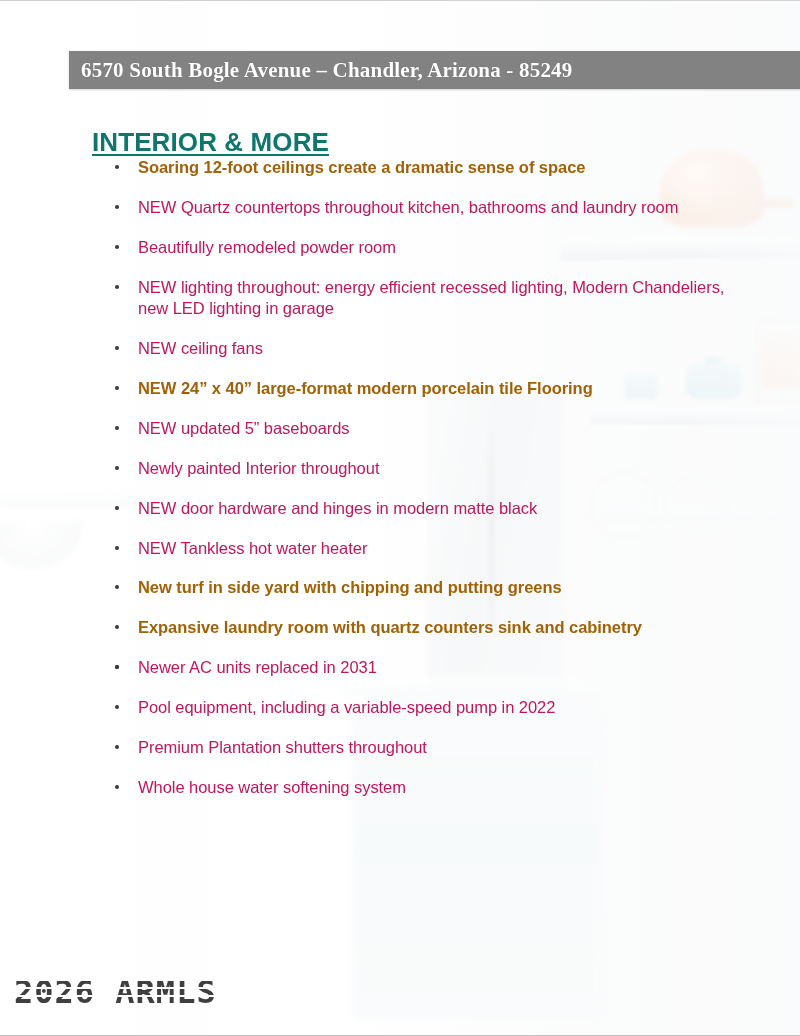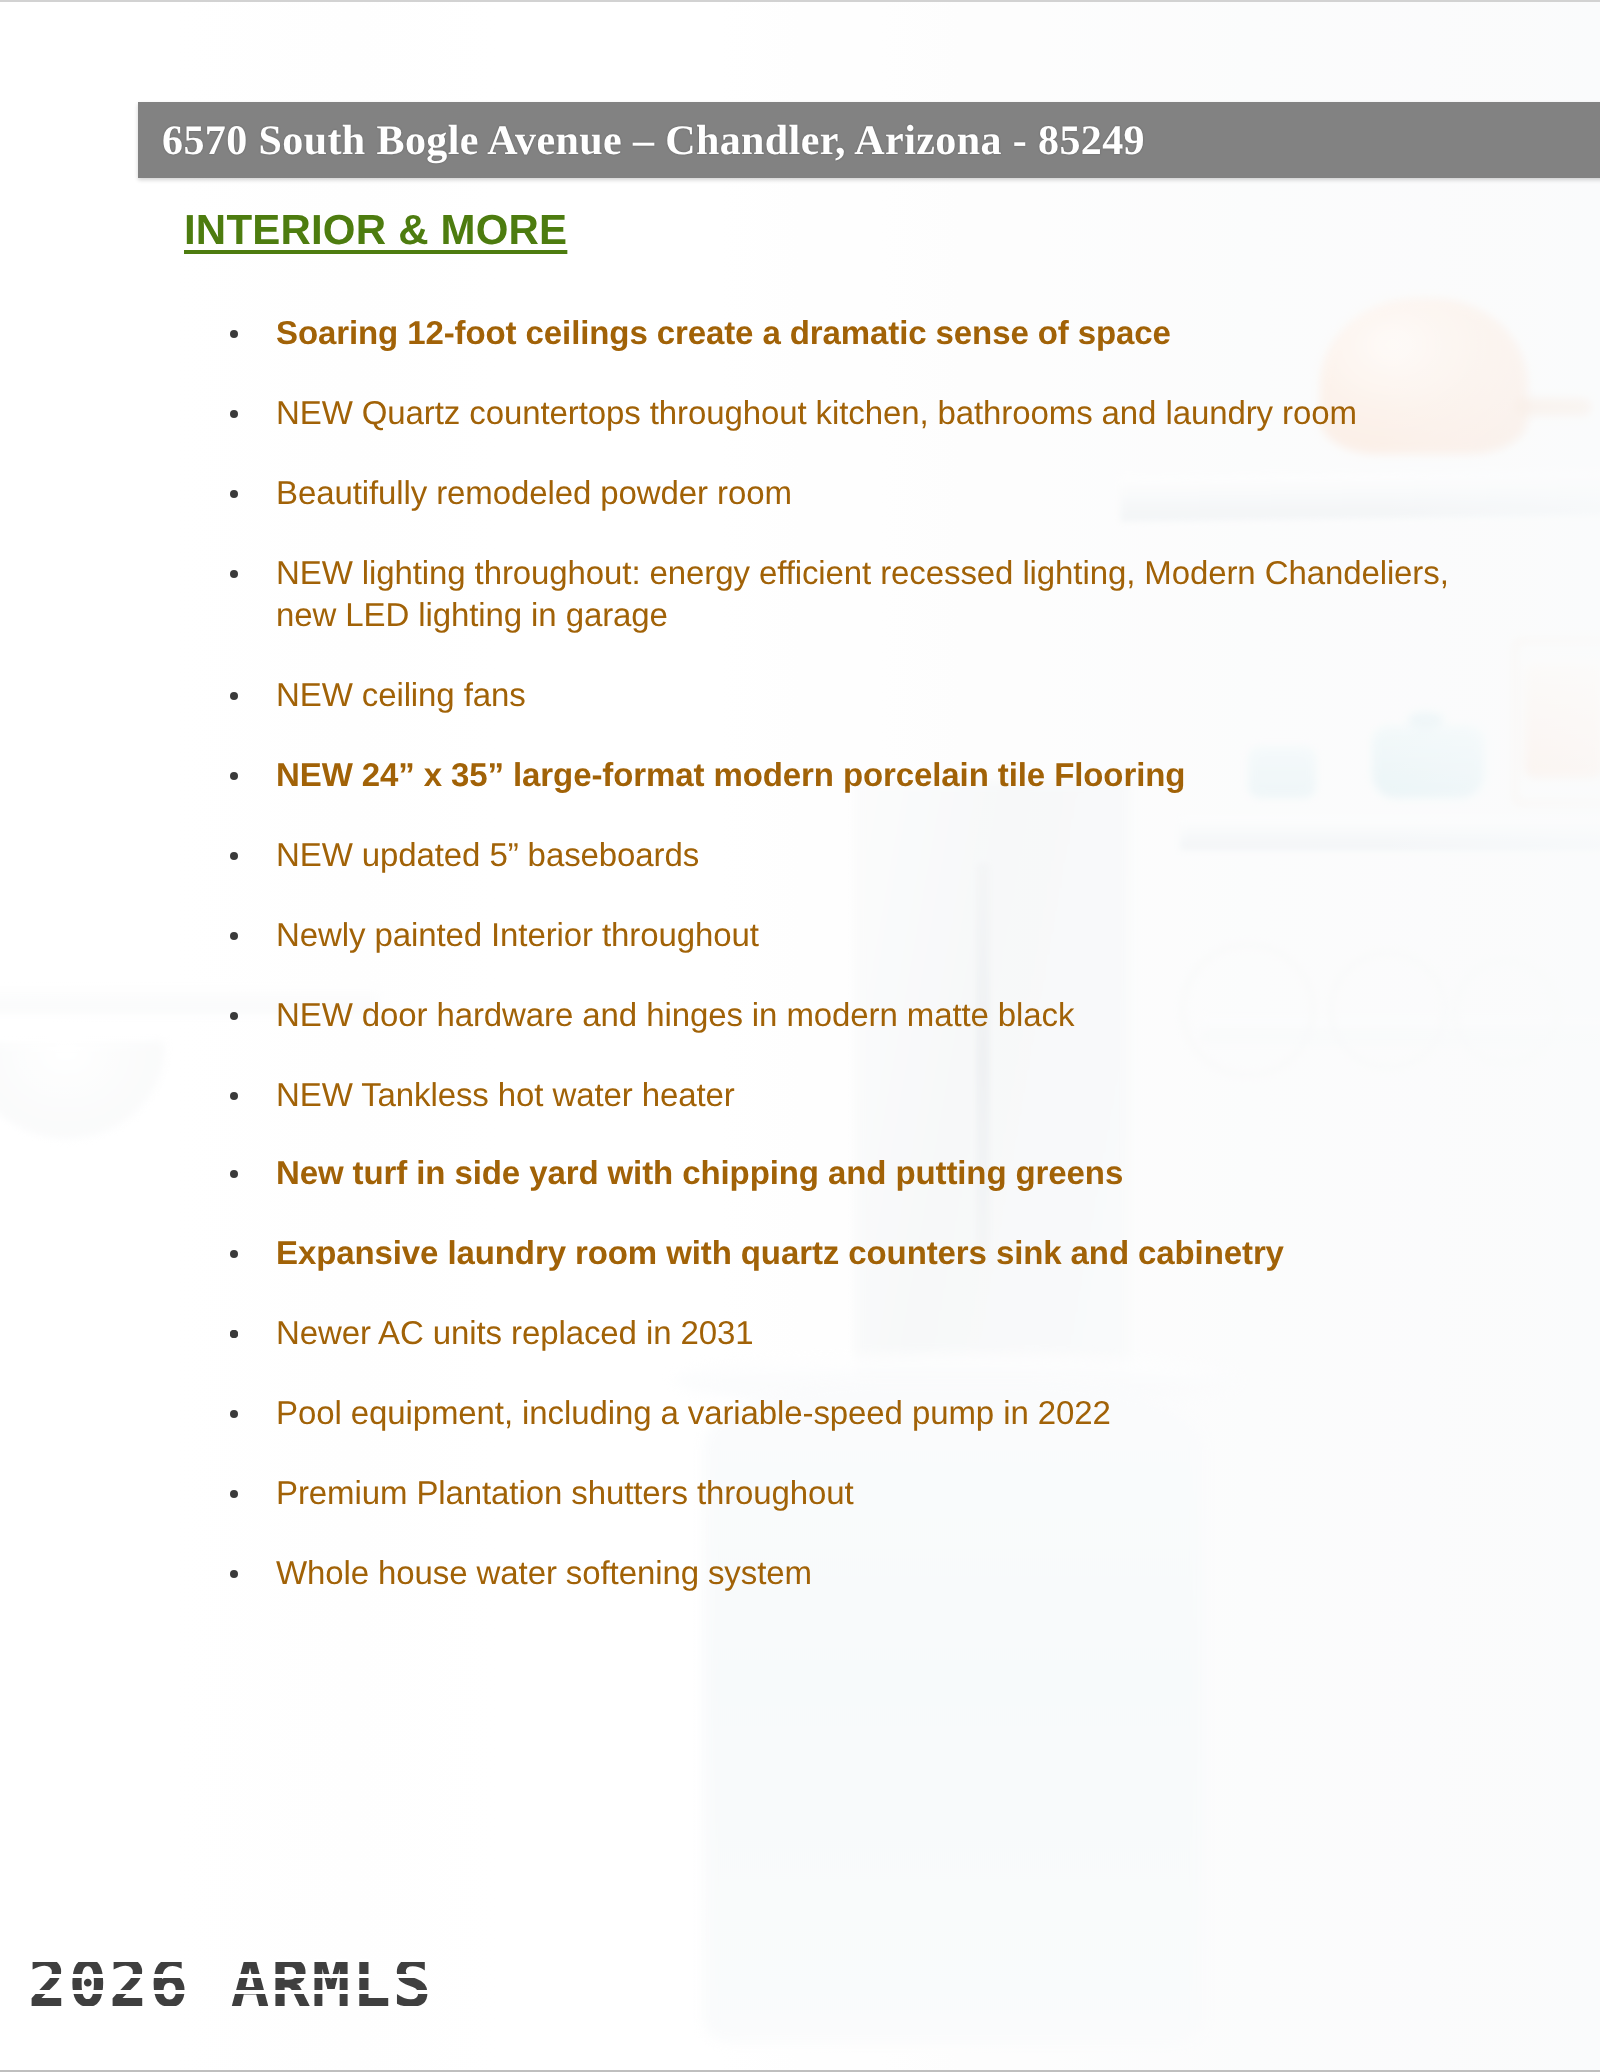--- a/index.html
+++ b/index.html
@@ -278,45 +278,45 @@
     font-weight: 700;
     letter-spacing: 0.2px;
     padding-left: 12px;
     white-space: nowrap;
     text-shadow: 0 0 1px rgba(0,0,0,0.25);
   }
 
   .section-heading {
     position: absolute;
     left: 92px;
-    top: 103px;
-    font-size: 21px;
+    top: 126px;
+    font-size: 26px;
     font-weight: 700;
-    color: #4d7c0f;
+    color: #0f766e;
     text-decoration: underline;
     text-underline-offset: 3px;
     letter-spacing: 0.1px;
   }
 
   .feature-list {
     position: absolute;
     left: 112px;
     top: 156px;
     width: 620px;
     margin: 0;
     padding: 0;
     list-style: none;
   }
   .feature-item {
     position: relative;
     padding-left: 26px;
     margin-bottom: 19px;
     font-size: 16.5px;
     line-height: 1.27;
-    color: #a16207;
+    color: #be185d;
     letter-spacing: -0.05px;
   }
   .feature-item.bold {
     font-weight: 700;
     color: #a16207;
   }
   .feature-item .bullet-dot {
     position: absolute;
     left: 3px;
     top: 8px;
@@ -384,21 +384,21 @@
     </div>
 
     <div class="section-heading">INTERIOR &amp; MORE</div>
 
     <ul class="feature-list" id="feature-list">
         <li class="feature-item bold"><span class="bullet-dot"></span><span>Soaring 12-foot ceilings create a dramatic sense of space</span></li>
         <li class="feature-item"><span class="bullet-dot"></span><span>NEW Quartz countertops throughout kitchen, bathrooms and laundry room</span></li>
         <li class="feature-item"><span class="bullet-dot"></span><span>Beautifully remodeled powder room</span></li>
         <li class="feature-item"><span class="bullet-dot"></span><span>NEW lighting throughout: energy efficient recessed lighting, Modern Chandeliers, new LED lighting in garage</span></li>
         <li class="feature-item"><span class="bullet-dot"></span><span>NEW ceiling fans</span></li>
-        <li class="feature-item bold"><span class="bullet-dot"></span><span>NEW 24” x 35” large-format modern porcelain tile Flooring</span></li>
+        <li class="feature-item bold"><span class="bullet-dot"></span><span>NEW 24” x 40” large-format modern porcelain tile Flooring</span></li>
         <li class="feature-item"><span class="bullet-dot"></span><span>NEW updated 5” baseboards</span></li>
         <li class="feature-item"><span class="bullet-dot"></span><span>Newly painted Interior throughout</span></li>
         <li class="feature-item"><span class="bullet-dot"></span><span>NEW door hardware and hinges in modern matte black</span></li>
         <li class="feature-item"><span class="bullet-dot"></span><span>NEW Tankless hot water heater</span></li>
         <li class="feature-item bold"><span class="bullet-dot"></span><span>New turf in side yard with chipping and putting greens</span></li>
         <li class="feature-item bold"><span class="bullet-dot"></span><span>Expansive laundry room with quartz counters sink and cabinetry</span></li>
         <li class="feature-item bold"><span class="bullet-dot"></span></li>
         <li class="feature-item"><span class="bullet-dot"></span><span>Newer AC units replaced in 2031</span></li>
         <li class="feature-item"><span class="bullet-dot"></span><span>Pool equipment, including a variable-speed pump in 2022</span></li>
         <li class="feature-item"><span class="bullet-dot"></span><span>Premium Plantation shutters throughout</span></li>

